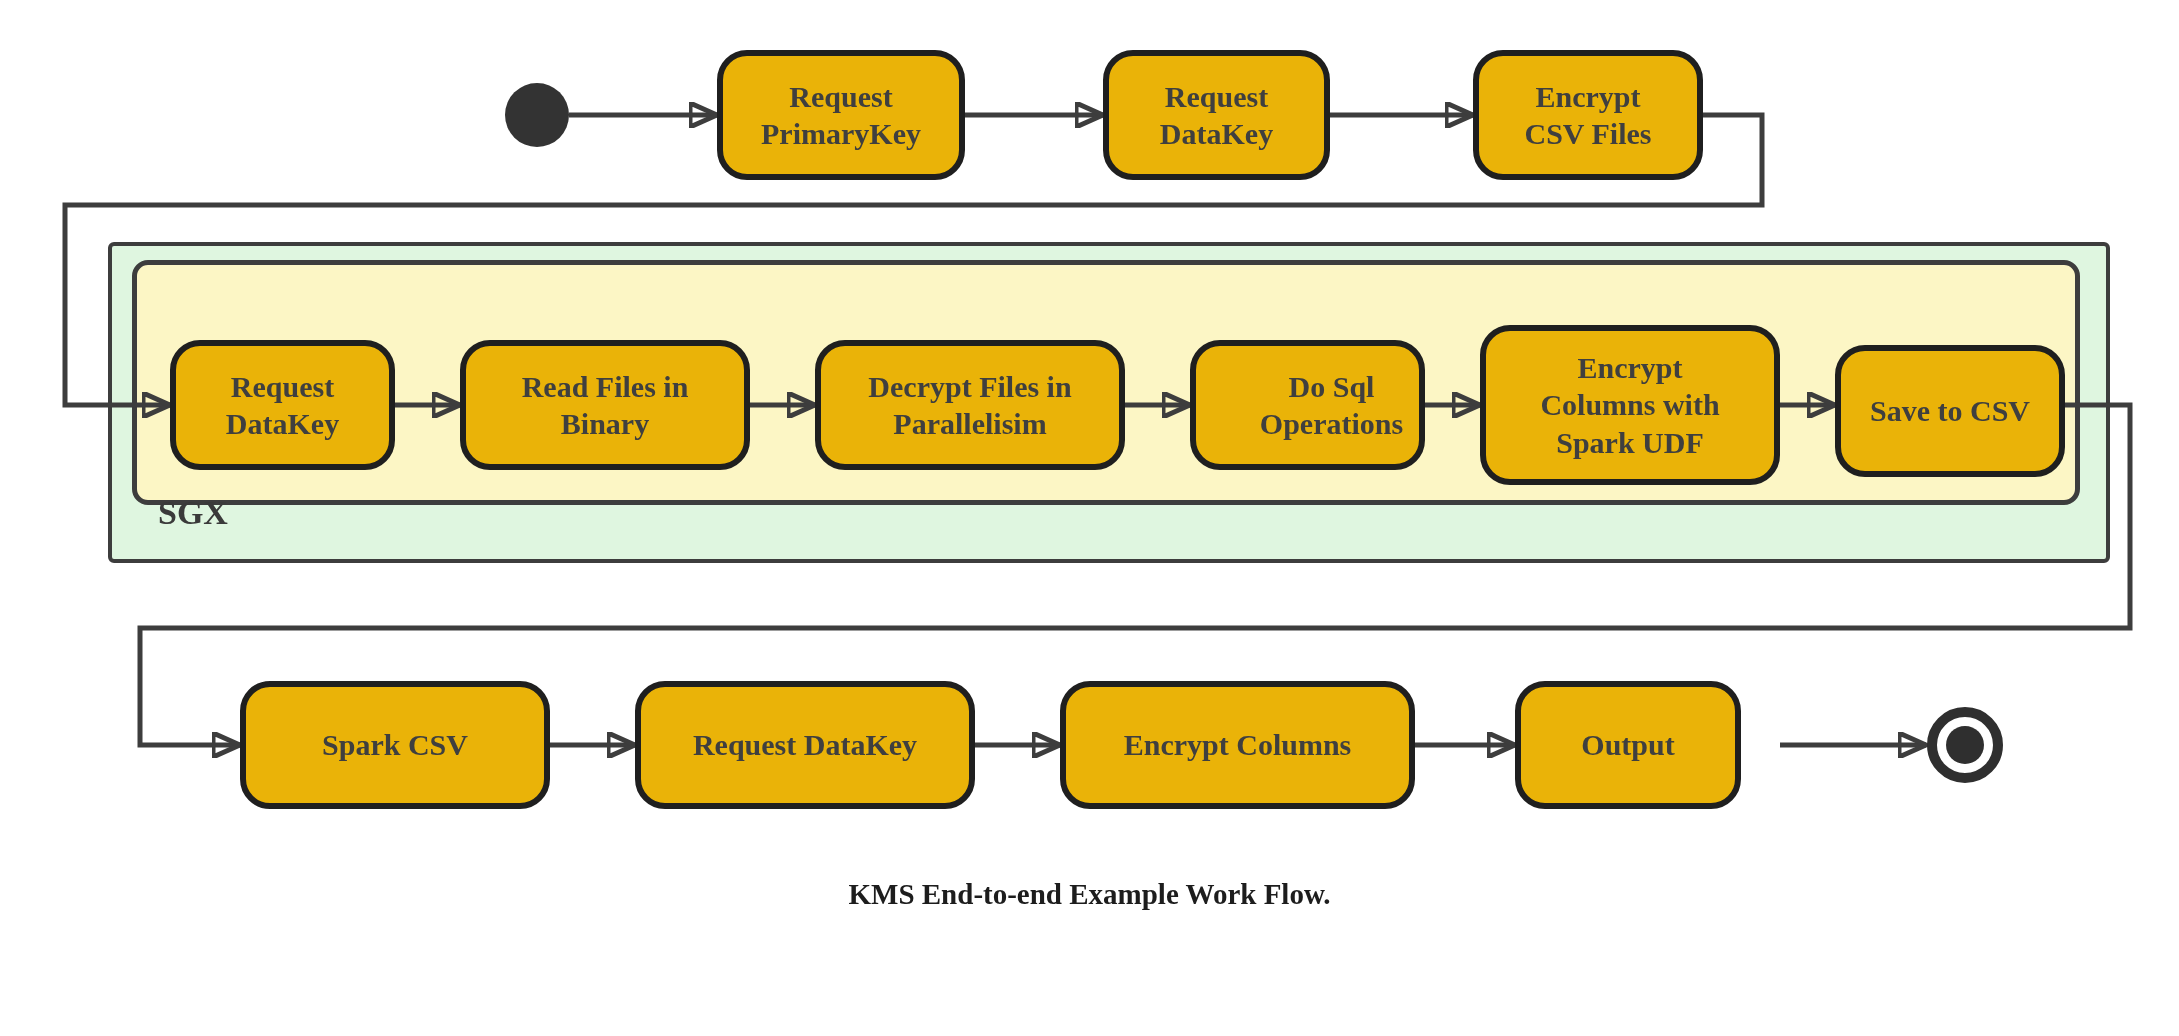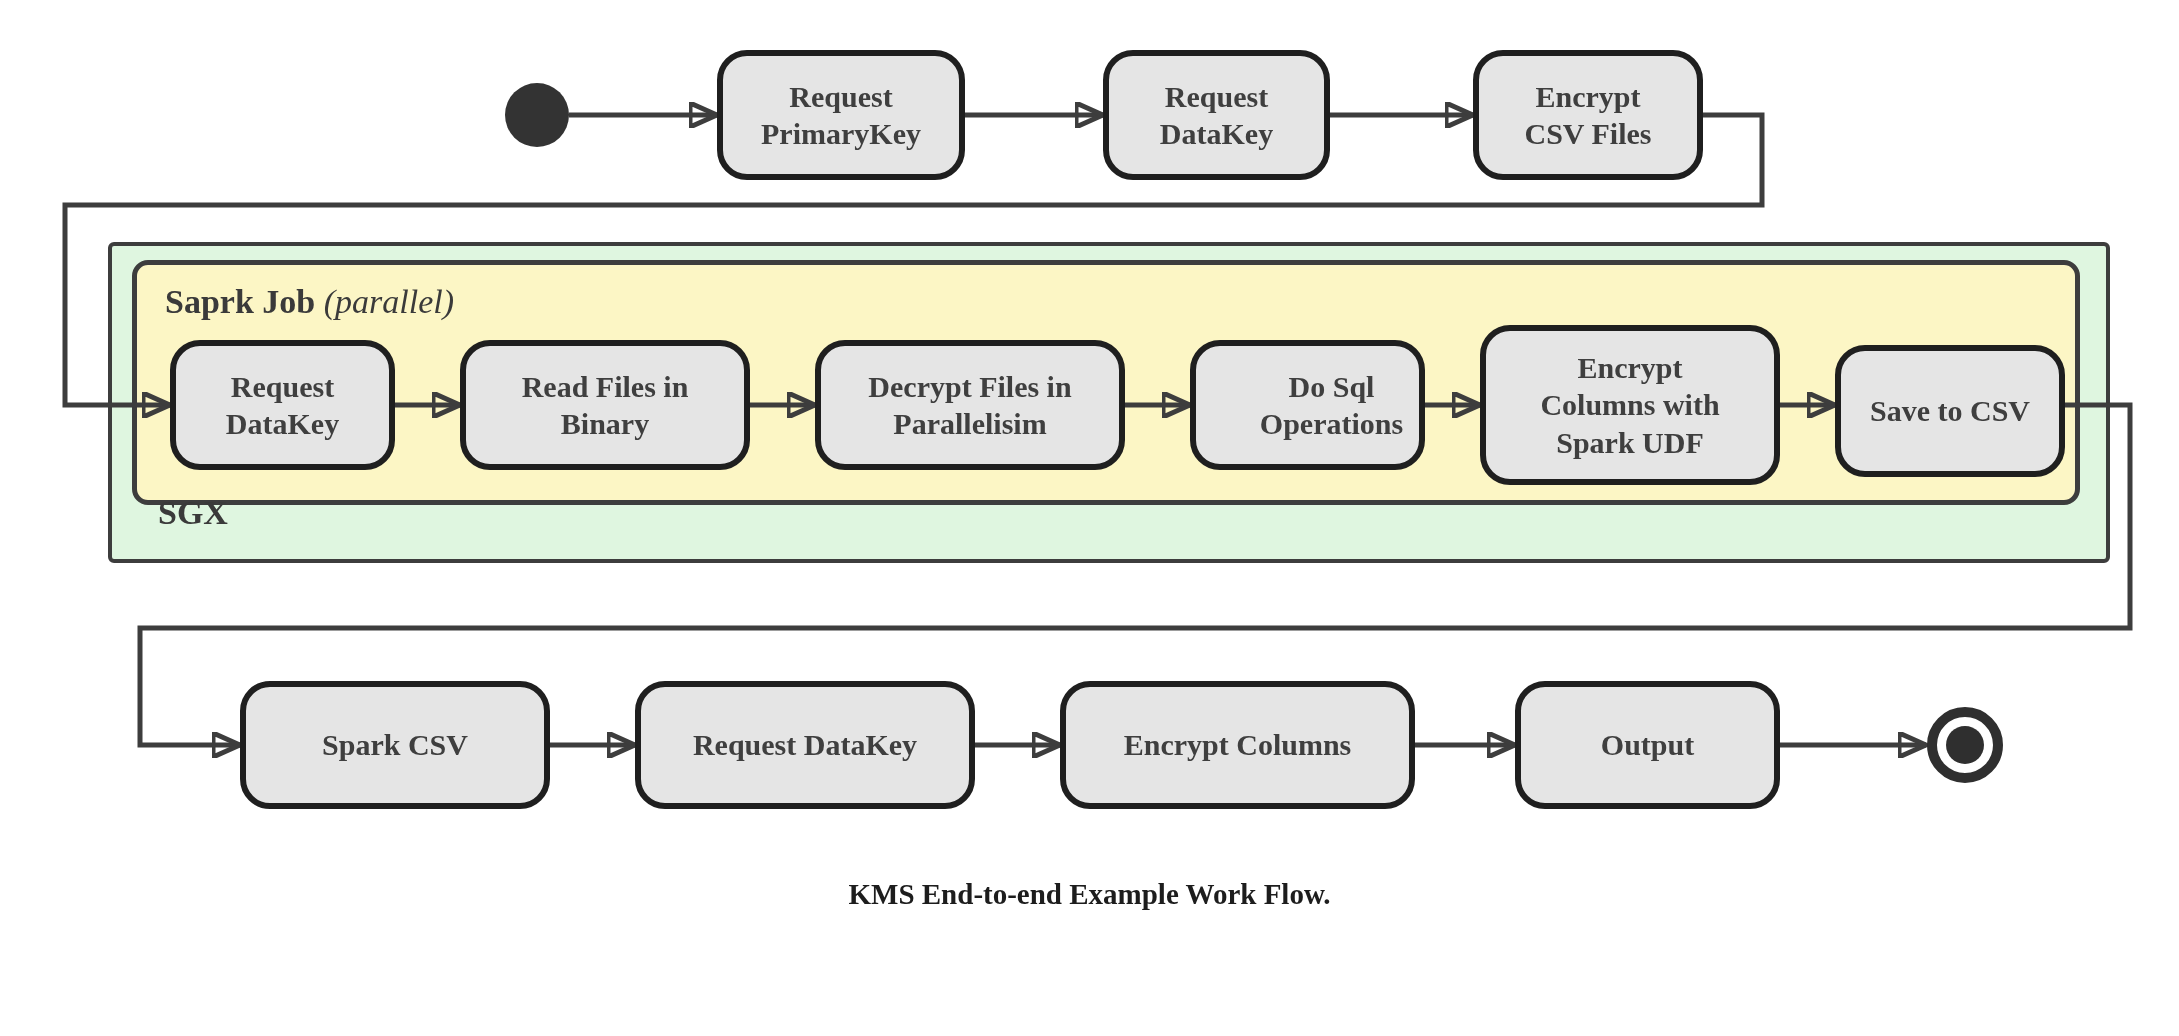--- a/index.html
+++ b/index.html
@@ -20,21 +20,21 @@
   }
   .spark-label{left:165px;top:283px;}
   .spark-label .paren{font-weight:normal;font-style:italic;}
   .sgx-label{left:158px;top:494px;}
   
   svg.connectors{position:absolute;left:0;top:0;z-index:2;}
   svg.connectors path{fill:none;stroke:#3d3d3d;stroke-width:5px;}
   
   .node{
     position:absolute;box-sizing:border-box;z-index:3;
-    background:#e5e5e5;border:6px solid #1f1f1f;border-radius:30px;
+    background:#eab308;border:6px solid #1f1f1f;border-radius:30px;
     display:flex;align-items:center;justify-content:center;
   }
   .node-label{
     font-size:30px;font-weight:bold;color:#3f3f3f;
     text-align:center;white-space:pre-line;line-height:1.25;
   }
   
   .start-state{
     position:absolute;left:505px;top:83px;width:64px;height:64px;
     background:#333333;border-radius:50%;z-index:3;
@@ -52,21 +52,20 @@
     text-align:center;font-size:29px;font-weight:bold;color:#1d1d1d;z-index:4;
   }
 </style>
 </head>
 <body>
 
 <div id="canvas">
 
   <div class="cluster cluster-sgx"></div>
   <div class="cluster cluster-spark"></div>
-  <div class="cluster-label spark-label"><span>Saprk Job</span>&nbsp;<span class="paren">(parallel)</span></div>
   <div class="cluster-label sgx-label">SGX</div>
 
   <svg class="connectors" width="2179" height="1036" viewBox="0 0 2179 1036">
     <defs>
       <marker id="arrow" markerUnits="userSpaceOnUse" markerWidth="30" markerHeight="26" refX="28" refY="13" orient="auto">
         <path d="M1,1 L28,13 L1,25 Z" fill="#3d3d3d" stroke="none"></path>
       </marker>
     </defs>
     <path d="M569,115 H717" marker-end="url(#arrow)"></path>
     <path d="M965,115 H1103" marker-end="url(#arrow)"></path>
@@ -126,21 +125,21 @@
 
   <div class="node" style="left:240px;top:681px;width:310px;height:128px;">
     <span class="node-label">Spark CSV</span>
   </div>
   <div class="node" style="left:635px;top:681px;width:340px;height:128px;">
     <span class="node-label">Request DataKey</span>
   </div>
   <div class="node" style="left:1060px;top:681px;width:355px;height:128px;">
     <span class="node-label">Encrypt Columns</span>
   </div>
-  <div class="node" style="left:1515px;top:681px;width:265px;height:128px;">
+  <div class="node" style="left:1515px;top:681px;width:226px;height:128px;">
     <span class="node-label">Output</span>
   </div>
 
   <div class="end-state">
     <div class="end-state-dot"></div>
   </div>
 
   <div class="caption">KMS End-to-end Example Work Flow.</div>
 
 </div>

